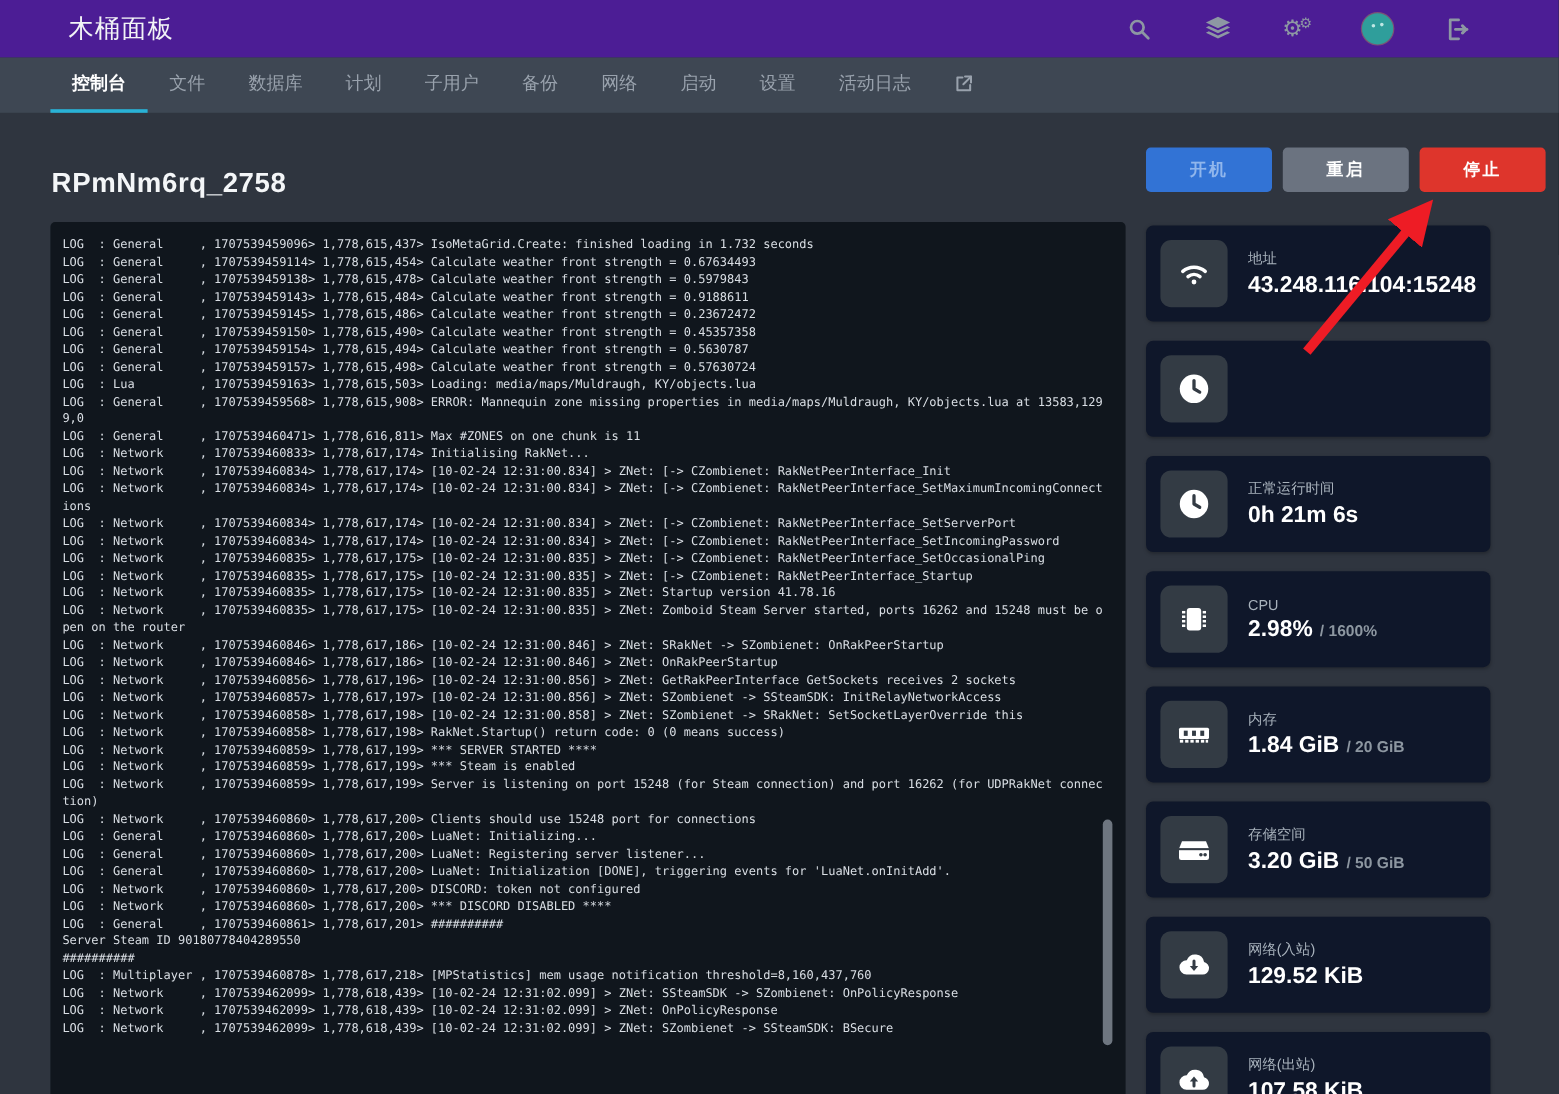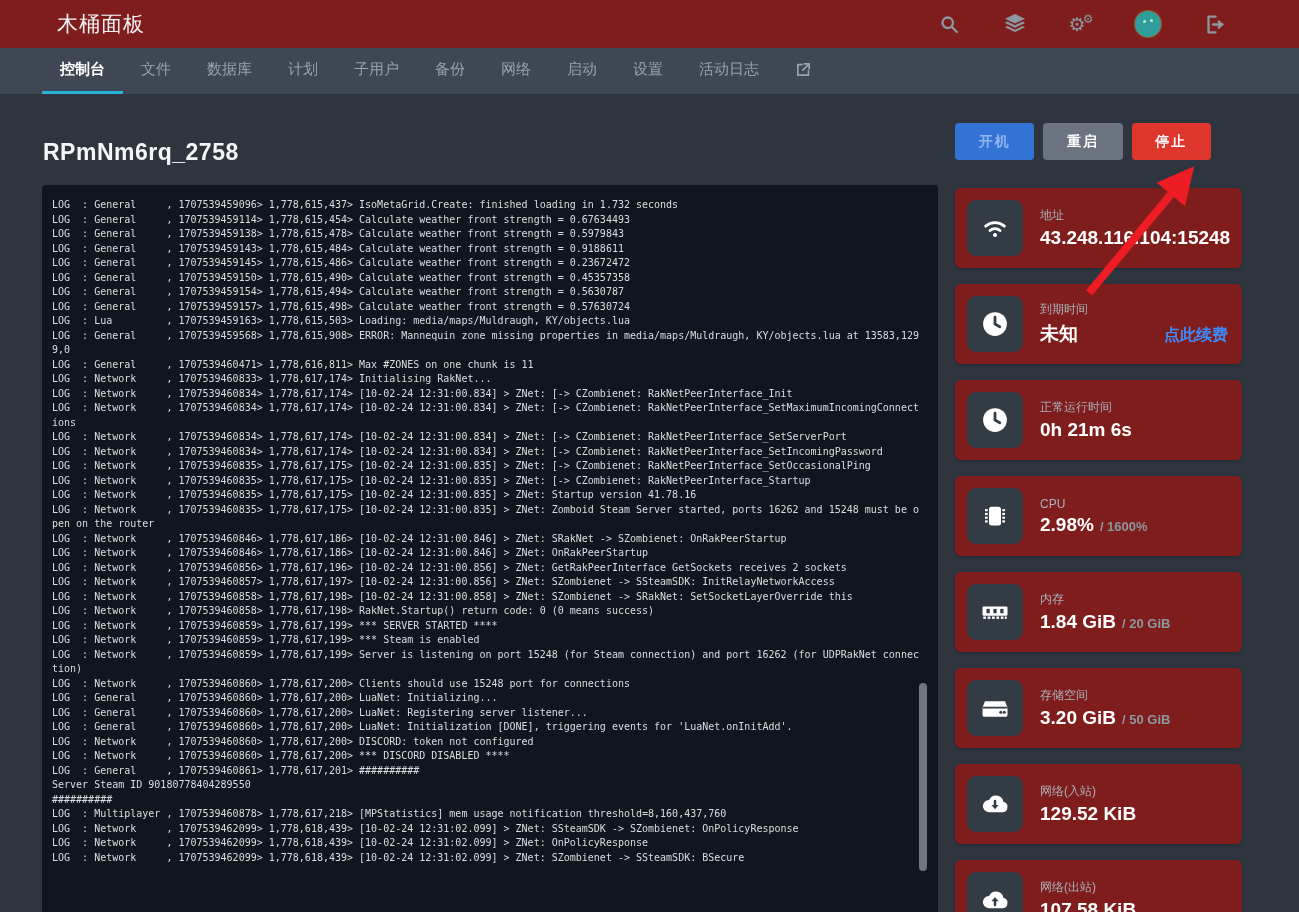--- a/index.html
+++ b/index.html
@@ -4,21 +4,21 @@
 <style>
   * { margin:0; padding:0; box-sizing:border-box; }
   html,body { width:1299px; height:912px; overflow:hidden; }
   body {
     font-family:"Liberation Sans","DejaVu Sans",sans-serif;
     background:#2f353f; color:#fff; position:relative;
   }
   
   .topbar {
     position:absolute; left:0; top:0; width:1299px; height:48px;
-    background:#7f1d1d; display:flex; align-items:center;
+    background:#4c1d95; display:flex; align-items:center;
     padding:0 72px 0 57px;
   }
   .topbar .brand { font-size:21px; font-weight:400; color:#f2f4f6; letter-spacing:1px; flex:1; }
   .topbar .ticons { display:flex; align-items:center; gap:42px; }
   .ticon { width:24px; height:24px; display:flex; align-items:center; justify-content:center; color:#8d97a3; cursor:pointer; }
   .ticon svg { display:block; }
   .avatar { width:26px; height:26px; border-radius:50%; background:#2f9e9b; position:relative; box-shadow:0 0 0 1px rgba(208,180,60,.35); }
   .avatar i { position:absolute; width:3px; height:3px; border-radius:50%; background:#bfe7e4; }
   .avatar i.e1 { left:8px; top:9px; } .avatar i.e2 { left:15px; top:8px; }
   
@@ -28,21 +28,21 @@
   }
   .tab {
     display:flex; align-items:center; padding:0 18px; font-size:15px;
     color:#99a2ad; border-bottom:3px solid transparent; cursor:pointer; white-space:nowrap;
   }
   .tab.active { color:#ffffff; font-weight:bold; border-bottom-color:#29b2d6; }
   .tab.exticon { color:#99a2ad; }
   
   .server-title { position:absolute; left:43px; top:139px; font-size:23px; font-weight:bold; color:#f4f6f8; letter-spacing:.5px; }
   
-  .btnrow { position:absolute; left:955px; top:123px; width:256px; display:flex; gap:9px;justify-content:center; }
+  .btnrow { position:absolute; left:955px; top:123px; width:333px; display:flex; gap:9px;justify-content:center; }
   .pbtn { flex:1; height:37px; border:none; border-radius:4px; font-size:14px; font-weight:bold;
           font-family:inherit; cursor:pointer; letter-spacing:2px; }
   .pbtn.start { background:#3273d5; color:rgba(222,236,255,.55); }
   .pbtn.restart { background:#6b7380; color:#fff; }
   .pbtn.stop { background:#de352c; color:#fff; }
   
   .console {
     position:absolute; left:42px; top:185px; width:896px; height:847px;
     background:#10161d; border-radius:4px; padding:13px 10px; overflow:hidden;
   }
@@ -50,21 +50,21 @@
     font-family:"DejaVu Sans Mono","Liberation Mono",monospace;
     font-size:10px; line-height:14.5px; color:#d9dee4; white-space:pre;
   }
   .scroll-thumb {
     position:absolute; right:11px; top:498px; width:8px; height:188px;
     background:#6e7680; border-radius:4px; cursor:pointer;
   }
   
   .cards { position:absolute; left:955px; top:188px; width:287px; display:flex; flex-direction:column; gap:16px; }
   .card {
-    height:80px; background:#7f1d1d; border-radius:6px; display:flex; align-items:center;
+    height:80px; background:#0f172a; border-radius:6px; display:flex; align-items:center;
     padding:12px; box-shadow:0 1px 3px rgba(0,0,0,.25);
   }
   .card .iconbox {
     width:56px; height:56px; border-radius:9px; background:#333b44; flex:none;
     display:flex; align-items:center; justify-content:center;
   }
   .card .info { flex:1; margin-left:17px; min-width:0; }
   .card .label { font-size:12px; color:#a8b2bc; margin-bottom:3px; }
   .card .valrow { display:flex; align-items:baseline; }
   .card .value { font-size:19px; font-weight:bold; color:#ffffff; white-space:nowrap; }
@@ -209,27 +209,20 @@
     </div>
   </div>
 
   <div class="card">
     <div class="iconbox">
       <svg width="30" height="30" viewBox="0 0 24 24">
         <circle cx="12" cy="12" r="9.5" fill="#fff"></circle>
         <path d="M12 6.5 V12 L15.8 14.2" fill="none" stroke="#333b44" stroke-width="2.2" stroke-linecap="round" stroke-linejoin="round"></path>
       </svg>
     </div>
-    <div class="info">
-      <div class="label">到期时间</div>
-      <div class="valrow">
-        <span class="value">未知</span>
-        <a class="renew">点此续费</a>
-      </div>
-    </div>
   </div>
 
   <div class="card">
     <div class="iconbox">
       <svg width="30" height="30" viewBox="0 0 24 24">
         <circle cx="12" cy="12" r="9.5" fill="#fff"></circle>
         <path d="M12 6.5 V12 L15.8 14.2" fill="none" stroke="#333b44" stroke-width="2.2" stroke-linecap="round" stroke-linejoin="round"></path>
       </svg>
     </div>
     <div class="info">

